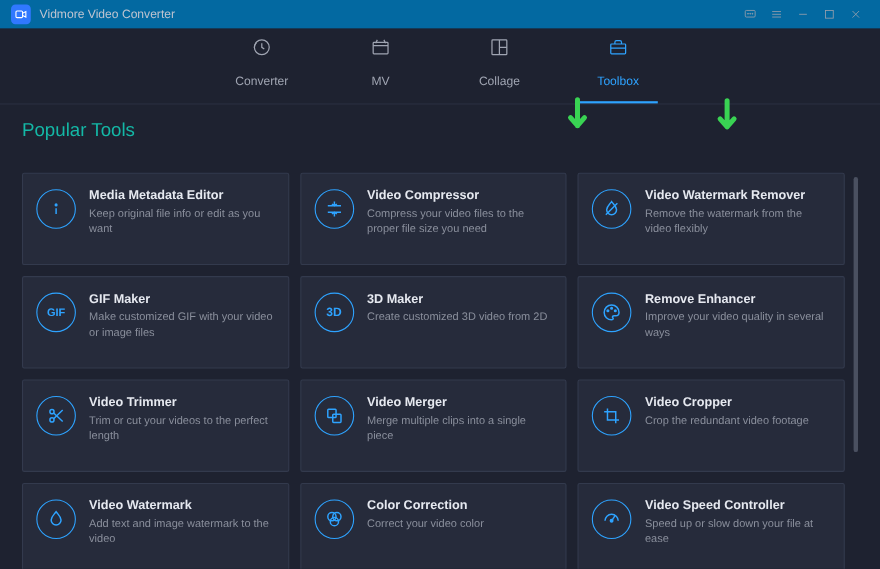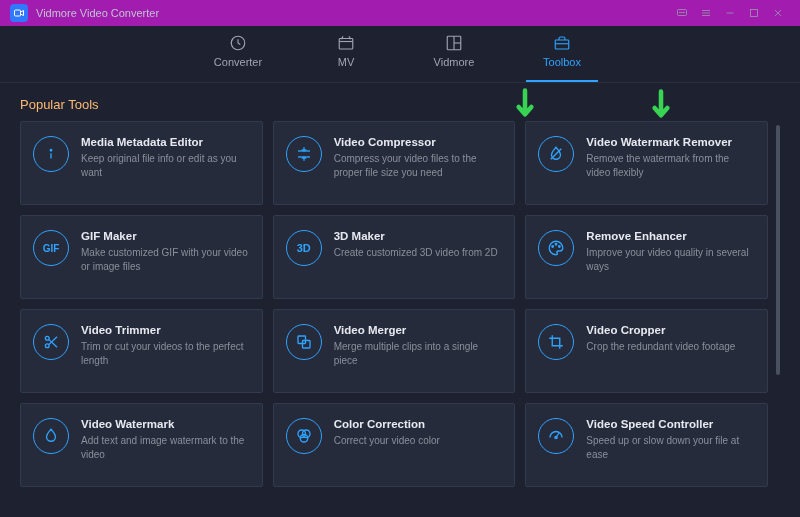--- a/index.html
+++ b/index.html
@@ -10,21 +10,21 @@
     font-family: -apple-system, BlinkMacSystemFont, "Segoe UI", Arial, sans-serif;
     color: #c8ccd6;
     overflow: hidden;
     position: relative;
   }
   .titlebar {
     height: 26px;
     display: flex;
     align-items: center;
     padding: 0 10px;
-    background: #a21caf;
+    background: #0369a1;
   }
   .titlebar .app-logo {
     width: 18px; height: 18px;
     background: #3078ff;
     border-radius: 4px;
     display: flex; align-items: center; justify-content: center;
     margin-right: 8px;
   }
   .titlebar .app-logo svg { width: 12px; height: 12px; }
   .titlebar .app-title { font-size: 11px; color: #bfc4d0; }
@@ -39,21 +39,21 @@
   .tabs {
     display: flex;
     justify-content: center;
     gap: 48px;
     padding: 8px 0 14px 0;
     border-bottom: 1px solid #2a2f40;
     background: #1e2230;
   }
   .tab {
     display: flex; flex-direction: column; align-items: center;
-    gap: 4px;
+    gap: 16px;
     font-size: 11px;
     color: #a0a5b2;
     cursor: pointer;
     position: relative;
     width: 60px;
   }
   .tab .tab-icon { width: 18px; height: 18px; display: flex; align-items: center; justify-content: center; }
   .tab.active { color: #2ea3ff; }
   .tab.active::after {
     content: "";
@@ -63,23 +63,23 @@
     height: 2px;
     background: #2ea3ff;
   }
 
   .content {
     padding: 14px 20px 10px 20px;
     height: calc(517px - 26px - 60px);
     overflow: hidden;
   }
   .section-title {
-    font-size: 13px;
-    color: #fdba74;
-    margin-bottom: 9px;
+    font-size: 17px;
+    color: #14b8a6;
+    margin-bottom: 28px;
     font-weight: 400;
   }
   .grid-wrap {
     display: flex;
     gap: 8px;
   }
   .grid {
     display: grid;
     grid-template-columns: repeat(3, 1fr);
     gap: 10px;
@@ -201,21 +201,21 @@
     <span>MV</span>
   </div>
   <div class="tab">
     <div class="tab-icon">
       <svg viewBox="0 0 24 24" fill="none" stroke="currentColor" stroke-width="1.5">
           <rect x="3" y="3" width="18" height="18" rx="1"></rect>
           <line x1="12" y1="3" x2="12" y2="21"></line>
           <line x1="12" y1="12" x2="21" y2="12"></line>
         </svg>
     </div>
-    <span>Vidmore</span>
+    <span>Collage</span>
   </div>
   <div class="tab active">
     <div class="tab-icon">
       <svg viewBox="0 0 24 24" fill="none" stroke="#2ea3ff" stroke-width="1.5">
           <rect x="3" y="8" width="18" height="12" rx="1"></rect>
           <path d="M8 8V6a2 2 0 0 1 2-2h4a2 2 0 0 1 2 2v2"></path>
           <line x1="3" y1="13" x2="21" y2="13"></line>
         </svg>
     </div>
     <span>Toolbox</span>

